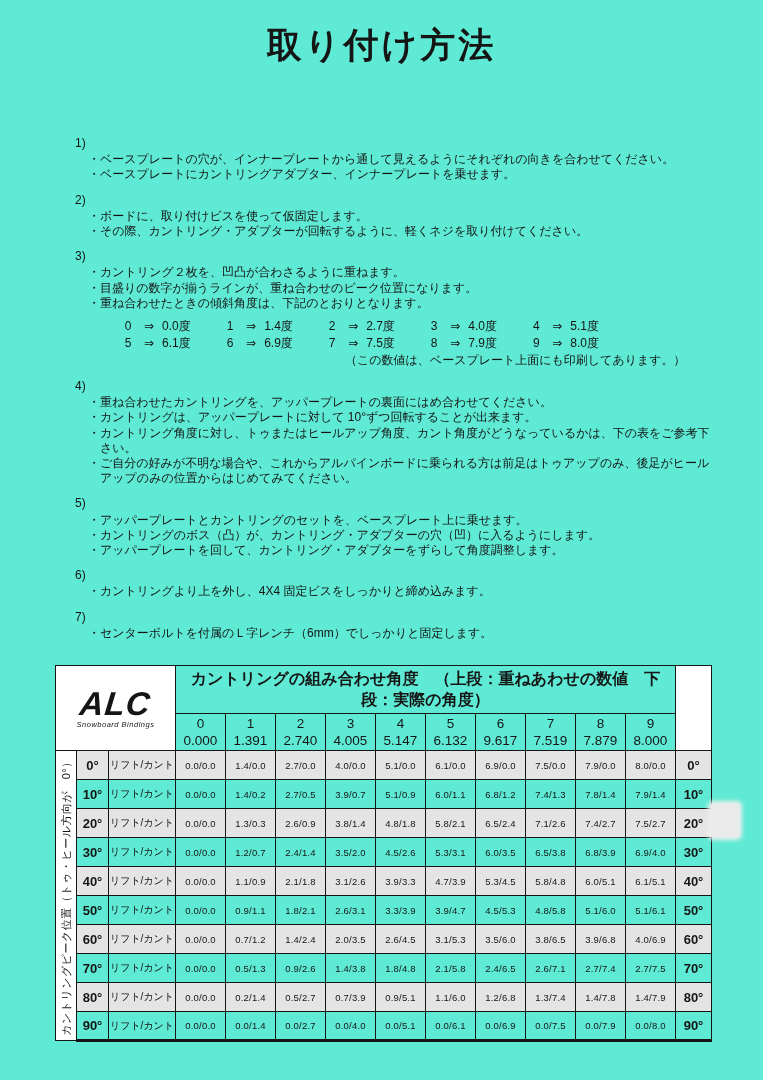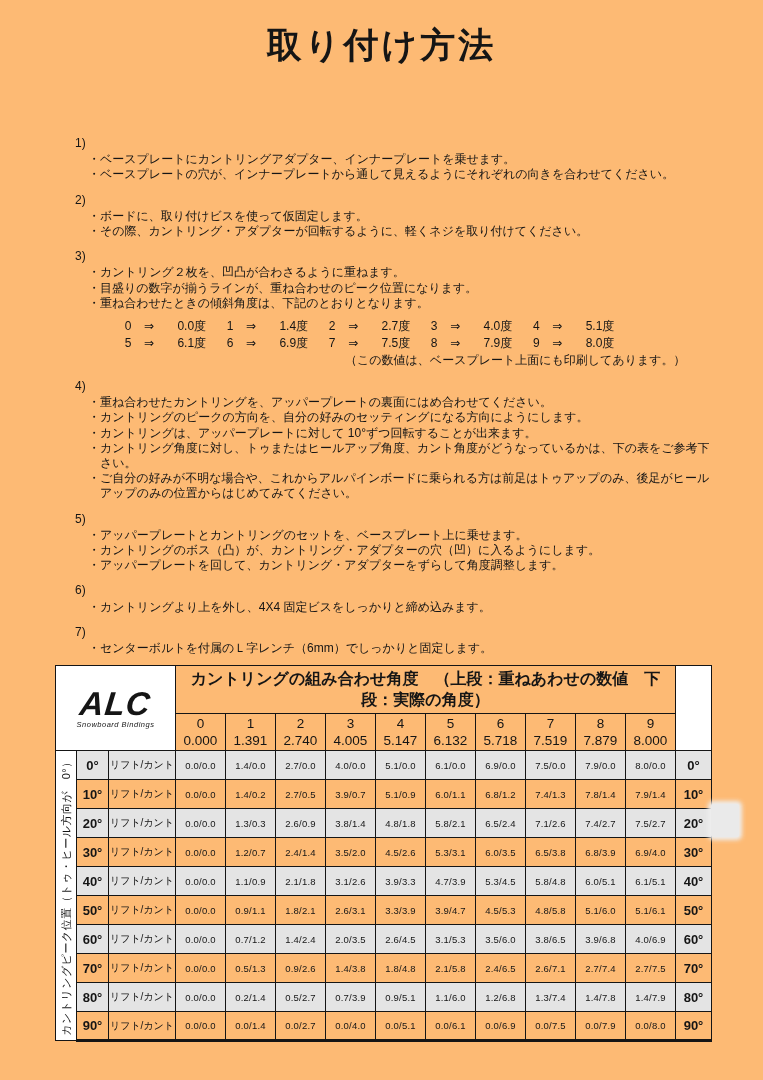--- a/index.html
+++ b/index.html
@@ -1,41 +1,41 @@
 <!DOCTYPE html>
 <html><head>
 <meta charset="utf-8">
 <style>
   html,body { margin:0; padding:0; }
   body {
     width:763px; height:1080px; background:#ffffff; overflow:hidden;
     font-family:"Liberation Sans","DejaVu Sans",sans-serif; color:#151515;
     -webkit-font-smoothing:antialiased;
   }
-  .page { position:relative; width:763px; height:1080px; background:#fdba74; }
+  .page { position:relative; width:763px; height:1080px; background:#5eead4; }
 
   
   .page-title {
     position:absolute; top:22px; left:0; width:100%;
     text-align:center; font-size:35px; font-weight:bold; letter-spacing:3px;
   }
 
   
   .instructions { position:absolute; left:75px; top:136px; width:636px; font-size:12px; line-height:15.2px; }
   .section { margin-bottom:10px; }
   .section-num { margin-bottom:1px; }
   .bullet { padding-left:25px; text-indent:-12px; }
 
   .angle-map { margin-top:7px; margin-left:45px; line-height:17px; }
   .map-line { white-space:nowrap; }
   .map-pair { display:inline-block; }
   .map-pair + .map-pair { margin-left:16px; }
   .map-num { display:inline-block; width:16px; text-align:center; }
   .map-arrow { display:inline-block; margin:0 8px; }
-  .map-deg { display:inline-block; width:44px; text-align:right; }
+  .map-deg { display:inline-block; width:44px; text-align:left; }
   .map-note { margin-left:225px; line-height:17px; }
 
   
   .table-wrap { position:absolute; left:55px; top:665px; }
   table.cant-table { border-collapse:collapse; table-layout:fixed; }
   table.cant-table td { border:1px solid #151515; padding:0; text-align:center; vertical-align:middle; }
 
   .hrow-a { height:48px; }
   .hrow-b { height:37px; }
   .drow   { height:29px; }
@@ -70,43 +70,42 @@
 </head>
 <body>
 
 <div class="page">
 
   <div class="page-title">取り付け方法</div>
 
   <div class="instructions" id="instructions">
       <div class="section">
         <div class="section-num">1)</div>
+        <div class="bullet">・ベースプレートの穴が、インナープレートから通して見えるようにそれぞれの向きを合わせてください。</div>
         <div class="bullet">・ベースプレートにカントリングアダプター、インナープレートを乗せます。</div>
-        <div class="bullet">・ベースプレートの穴が、インナープレートから通して見えるようにそれぞれの向きを合わせてください。</div>
       </div>
       <div class="section">
         <div class="section-num">2)</div>
         <div class="bullet">・ボードに、取り付けビスを使って仮固定します。</div>
         <div class="bullet">・その際、カントリング・アダプターが回転するように、軽くネジを取り付けてください。</div>
       </div>
       <div class="section">
         <div class="section-num">3)</div>
         <div class="bullet">・カントリング２枚を、凹凸が合わさるように重ねます。</div>
         <div class="bullet">・目盛りの数字が揃うラインが、重ね合わせのピーク位置になります。</div>
         <div class="bullet">・重ね合わせたときの傾斜角度は、下記のとおりとなります。</div>
         <div class="angle-map">
           <div class="map-line"><span class="map-pair"><span class="map-num">0</span><span class="map-arrow">⇒</span><span class="map-deg">0.0度</span></span><span class="map-pair"><span class="map-num">1</span><span class="map-arrow">⇒</span><span class="map-deg">1.4度</span></span><span class="map-pair"><span class="map-num">2</span><span class="map-arrow">⇒</span><span class="map-deg">2.7度</span></span><span class="map-pair"><span class="map-num">3</span><span class="map-arrow">⇒</span><span class="map-deg">4.0度</span></span><span class="map-pair"><span class="map-num">4</span><span class="map-arrow">⇒</span><span class="map-deg">5.1度</span></span></div>
           <div class="map-line"><span class="map-pair"><span class="map-num">5</span><span class="map-arrow">⇒</span><span class="map-deg">6.1度</span></span><span class="map-pair"><span class="map-num">6</span><span class="map-arrow">⇒</span><span class="map-deg">6.9度</span></span><span class="map-pair"><span class="map-num">7</span><span class="map-arrow">⇒</span><span class="map-deg">7.5度</span></span><span class="map-pair"><span class="map-num">8</span><span class="map-arrow">⇒</span><span class="map-deg">7.9度</span></span><span class="map-pair"><span class="map-num">9</span><span class="map-arrow">⇒</span><span class="map-deg">8.0度</span></span></div>
           <div class="map-note">（この数値は、ベースプレート上面にも印刷してあります。）</div>
         </div>
       </div>
       <div class="section">
         <div class="section-num">4)</div>
         <div class="bullet">・重ね合わせたカントリングを、アッパープレートの裏面にはめ合わせてください。</div>
-        <div class="bullet">・カントリングのピークの方向を、自分の好みのセッティングになる方向にようにします。</div>
         <div class="bullet">・カントリングは、アッパープレートに対して 10°ずつ回転することが出来ます。</div>
         <div class="bullet">・カントリング角度に対し、トゥまたはヒールアップ角度、カント角度がどうなっているかは、下の表をご参考下さい。</div>
         <div class="bullet">・ご自分の好みが不明な場合や、これからアルパインボードに乗られる方は前足はトゥアップのみ、後足がヒールアップのみの位置からはじめてみてください。</div>
       </div>
       <div class="section">
         <div class="section-num">5)</div>
         <div class="bullet">・アッパープレートとカントリングのセットを、ベースプレート上に乗せます。</div>
         <div class="bullet">・カントリングのボス（凸）が、カントリング・アダプターの穴（凹）に入るようにします。</div>
         <div class="bullet">・アッパープレートを回して、カントリング・アダプターをずらして角度調整します。</div>
       </div>
@@ -167,21 +166,21 @@
             <td class="num-cell">
               <div class="col-num">4</div>
               <div class="col-val">5.147</div>
             </td>
             <td class="num-cell">
               <div class="col-num">5</div>
               <div class="col-val">6.132</div>
             </td>
             <td class="num-cell">
               <div class="col-num">6</div>
-              <div class="col-val">5.718</div>
+              <div class="col-val">9.617</div>
             </td>
             <td class="num-cell">
               <div class="col-num">7</div>
               <div class="col-val">7.519</div>
             </td>
             <td class="num-cell">
               <div class="col-num">8</div>
               <div class="col-val">7.879</div>
             </td>
             <td class="num-cell">

